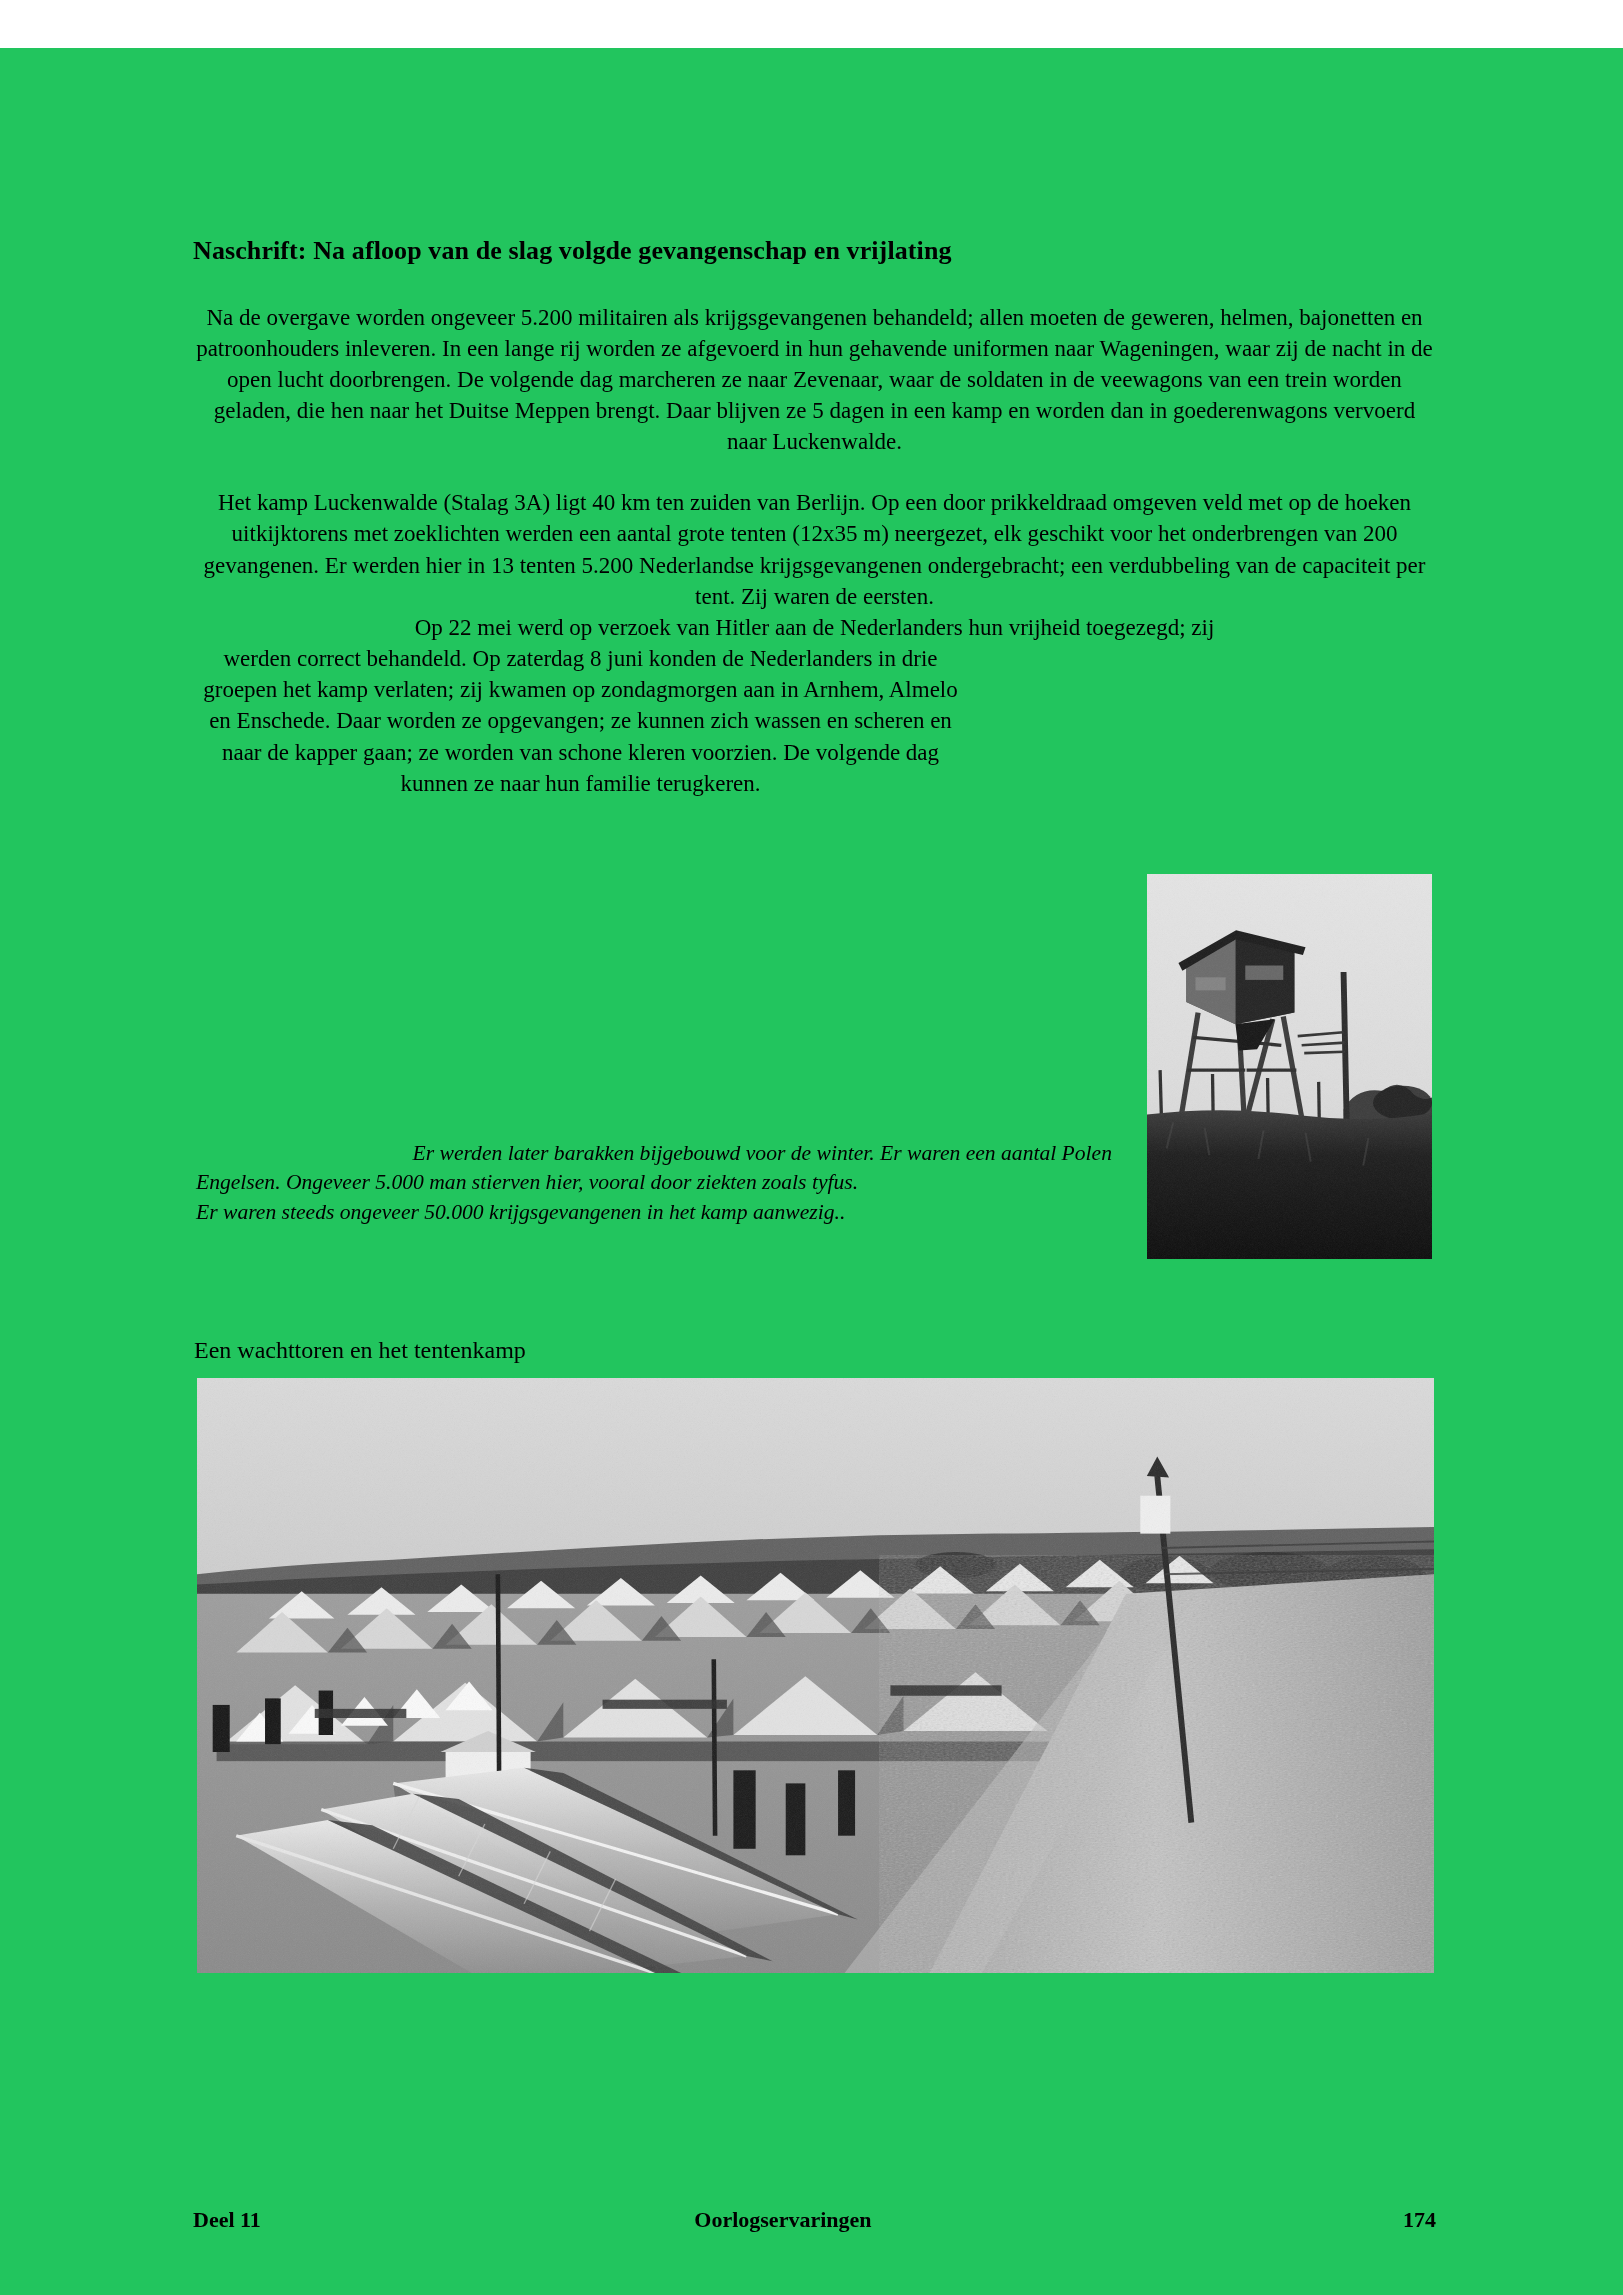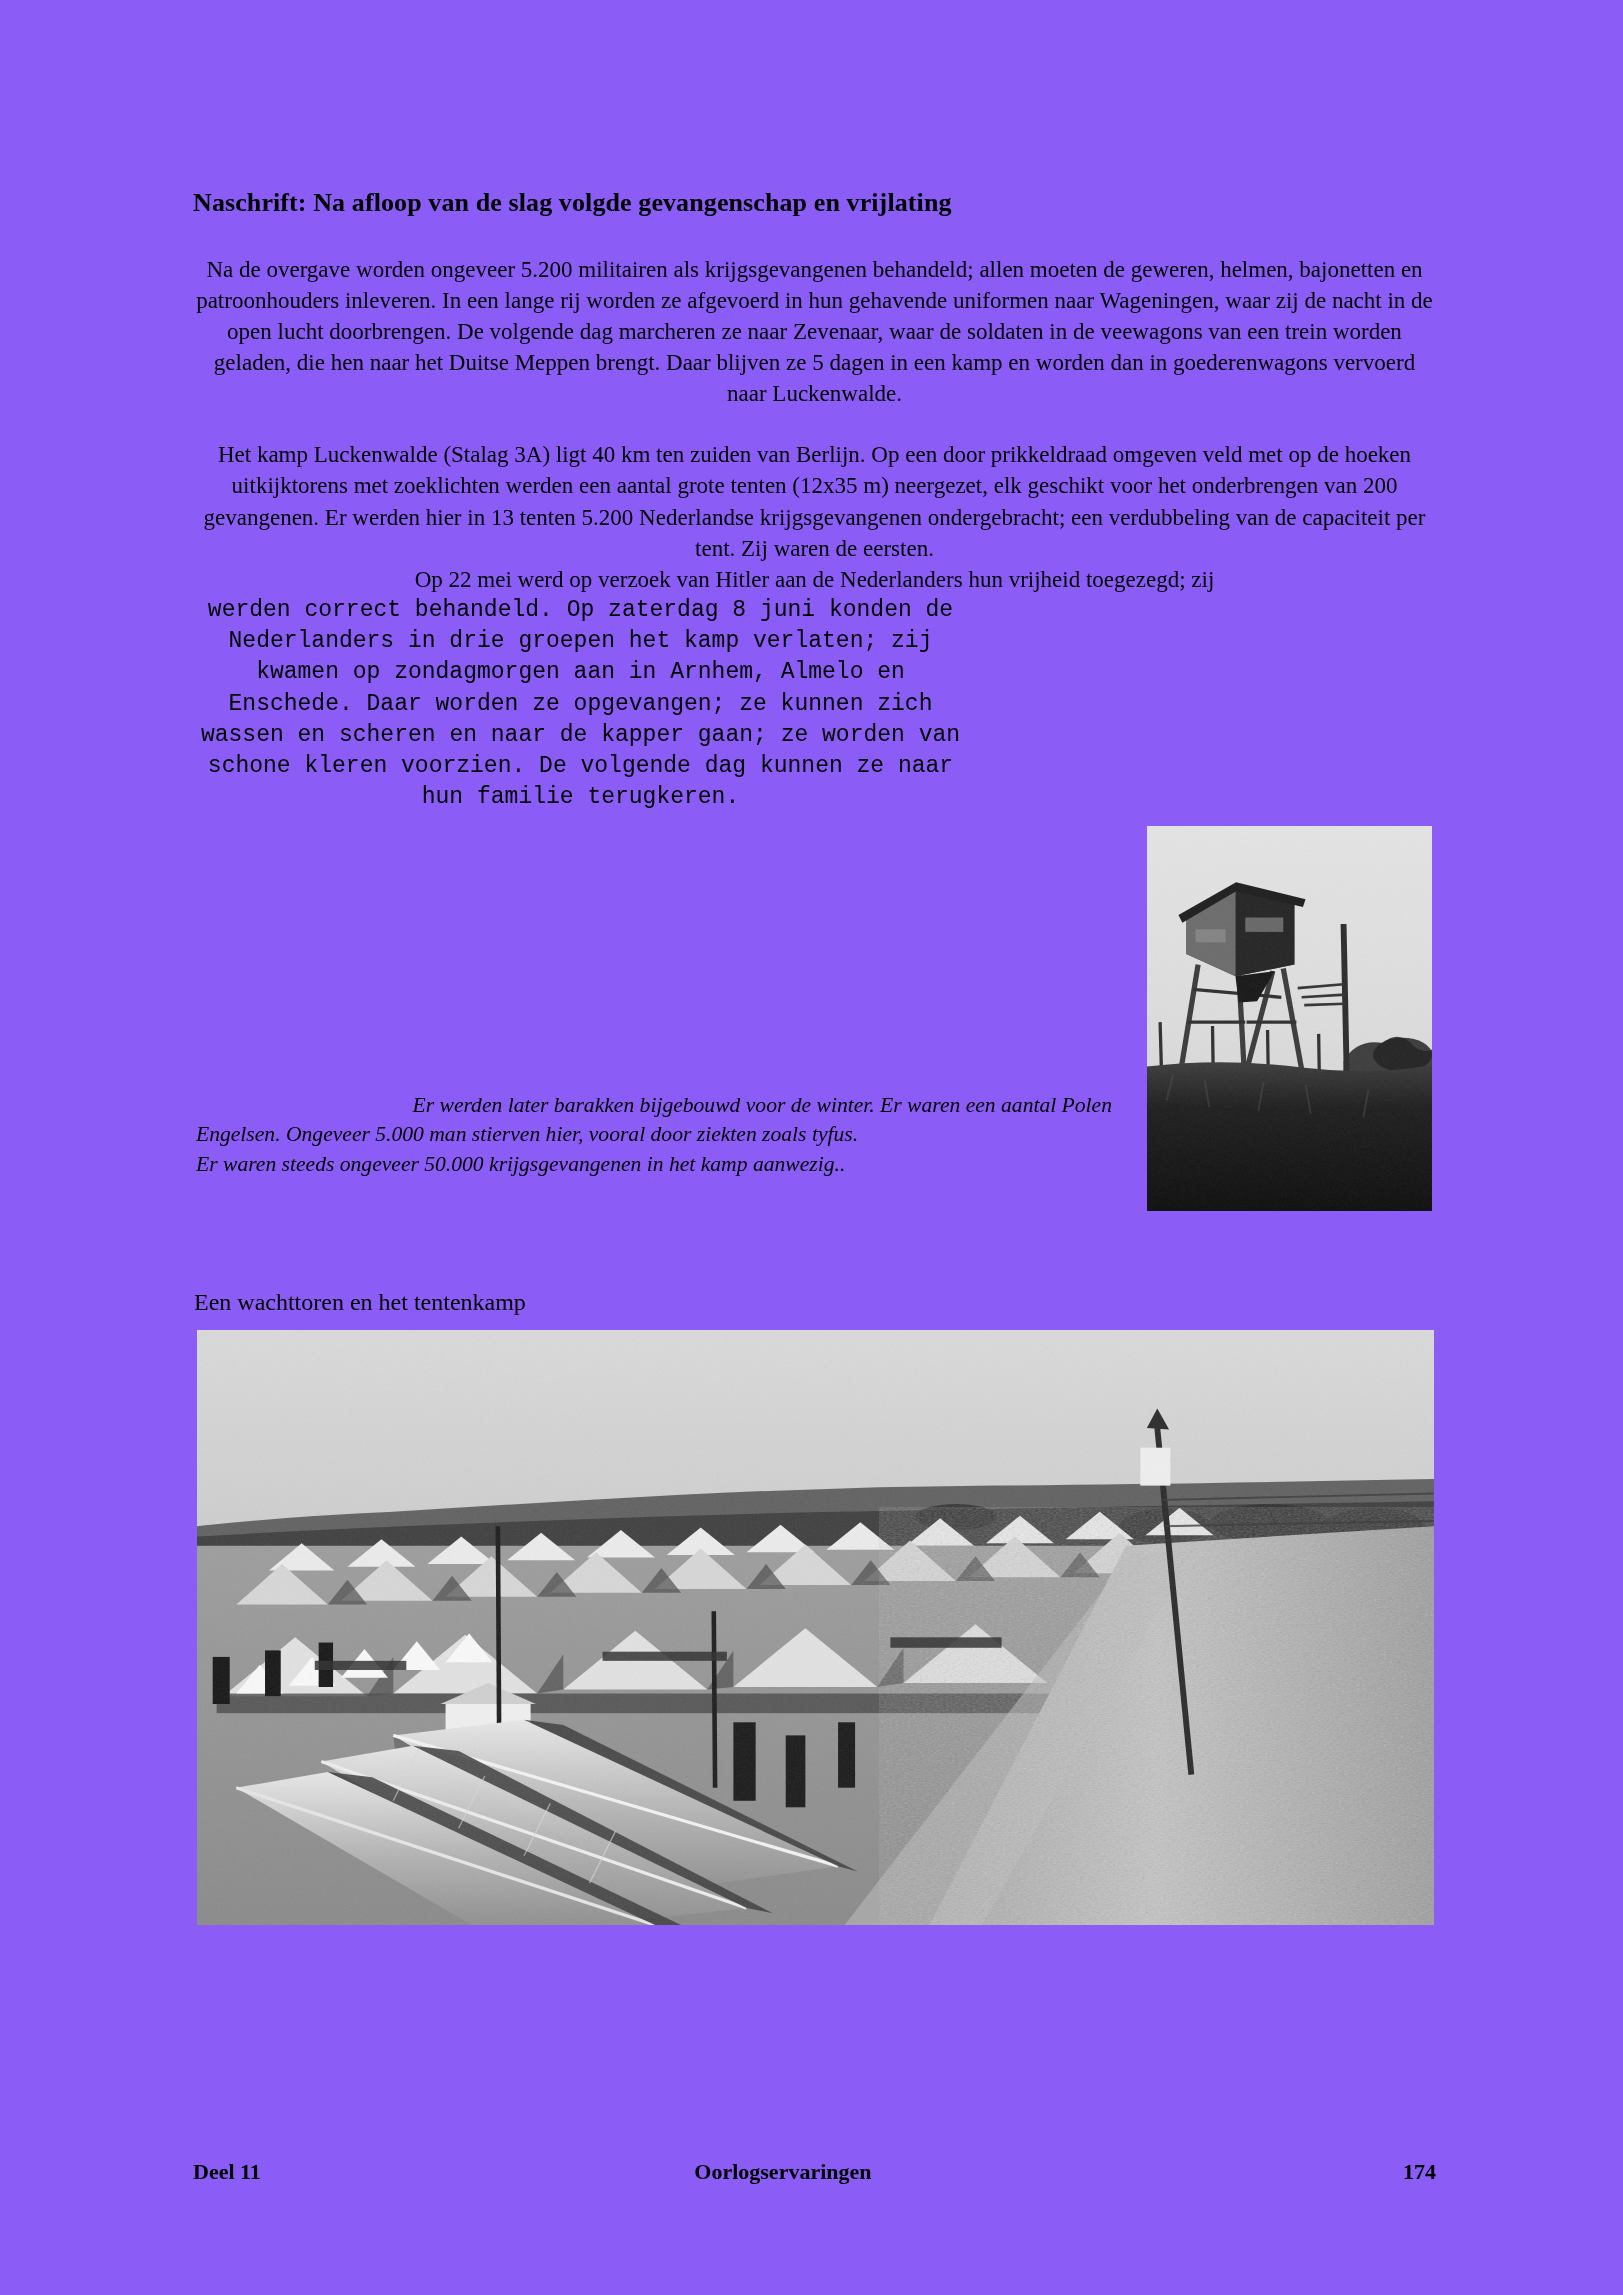--- a/index.html
+++ b/index.html
@@ -12,21 +12,22 @@
     height: 2295px;
     position: relative;
     font-family: "Liberation Serif", "DejaVu Serif", serif;
     color: #000000;
     overflow: hidden;
   }
 
   .page {
     position: absolute;
     inset: 0;
-    background: #8b5cf6;
+    background: #22c55e;
+    margin-top: 48px;
   }
 
   
   .content {
     position: absolute;
     left: 193px;
     top: 187px;
     width: 1243px;
   }
 
@@ -41,21 +42,20 @@
   .para {
     font-size: 23px;
     line-height: 1.355;
     margin: 0 0 30px 0;
     text-align: center;
   }
   .para.tight { margin-bottom: 0; }
 
   .para-narrow {
     width: 775px;
-    font-family: Liberation Mono, monospace;
   }
 
   
   .tower-photo {
     position: absolute;
     left: 1147px;
     top: 826px;
     width: 285px;
     height: 385px;
     overflow: hidden;

